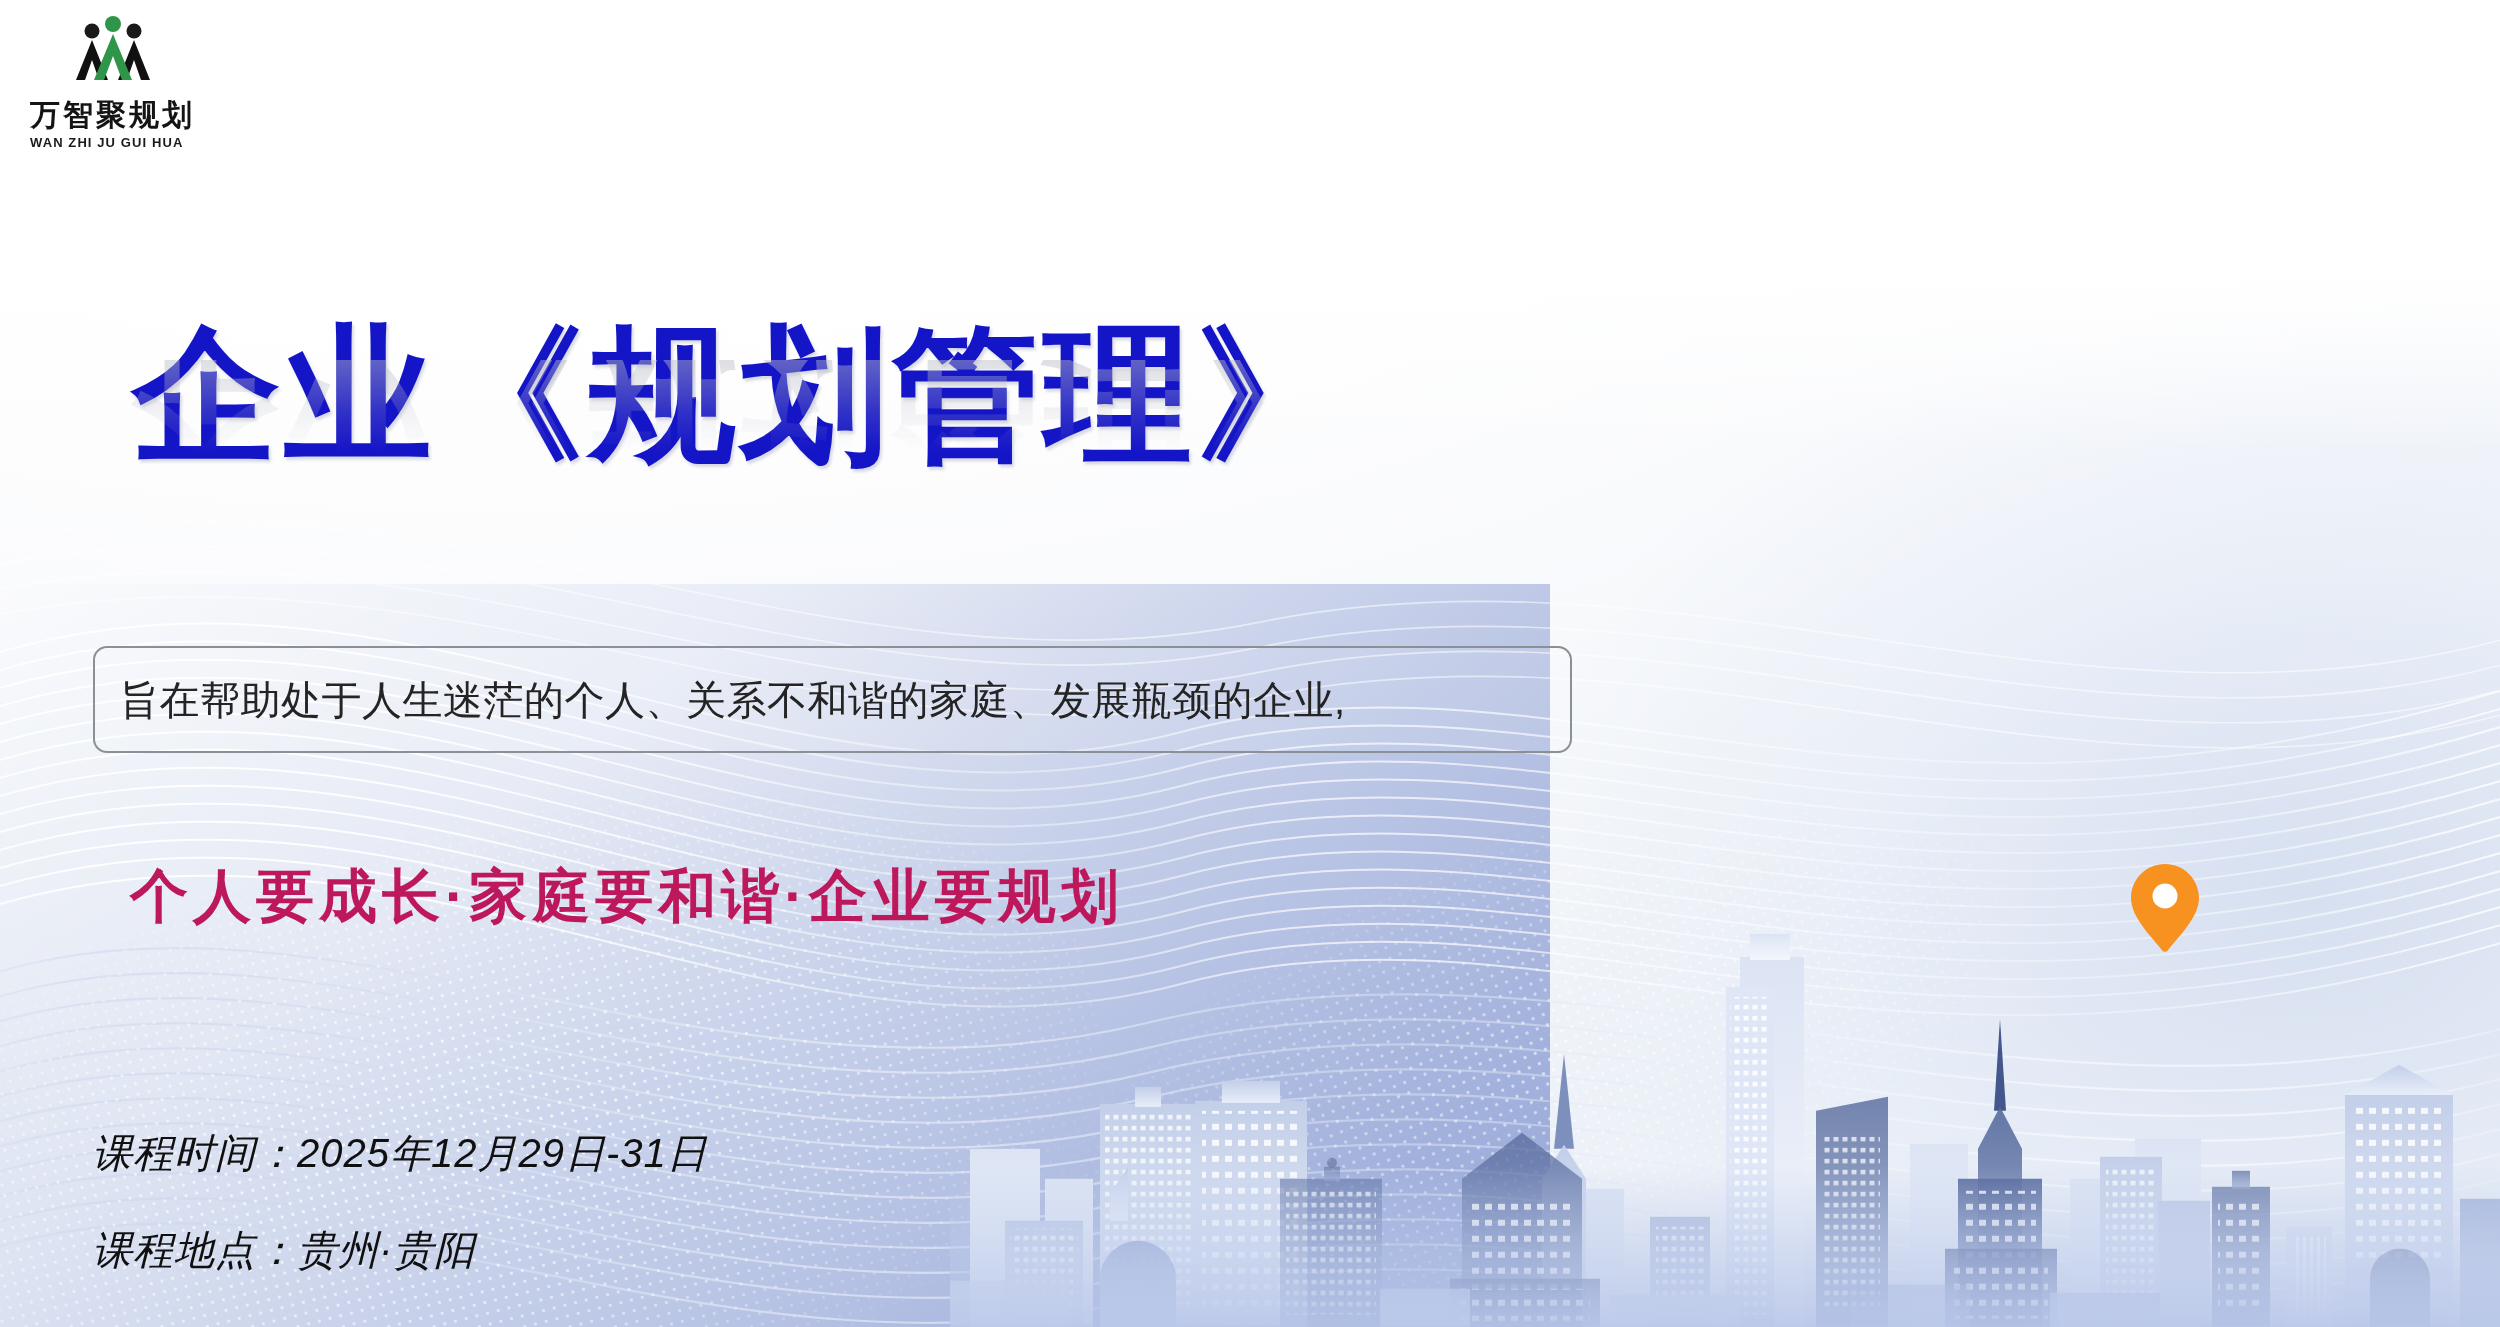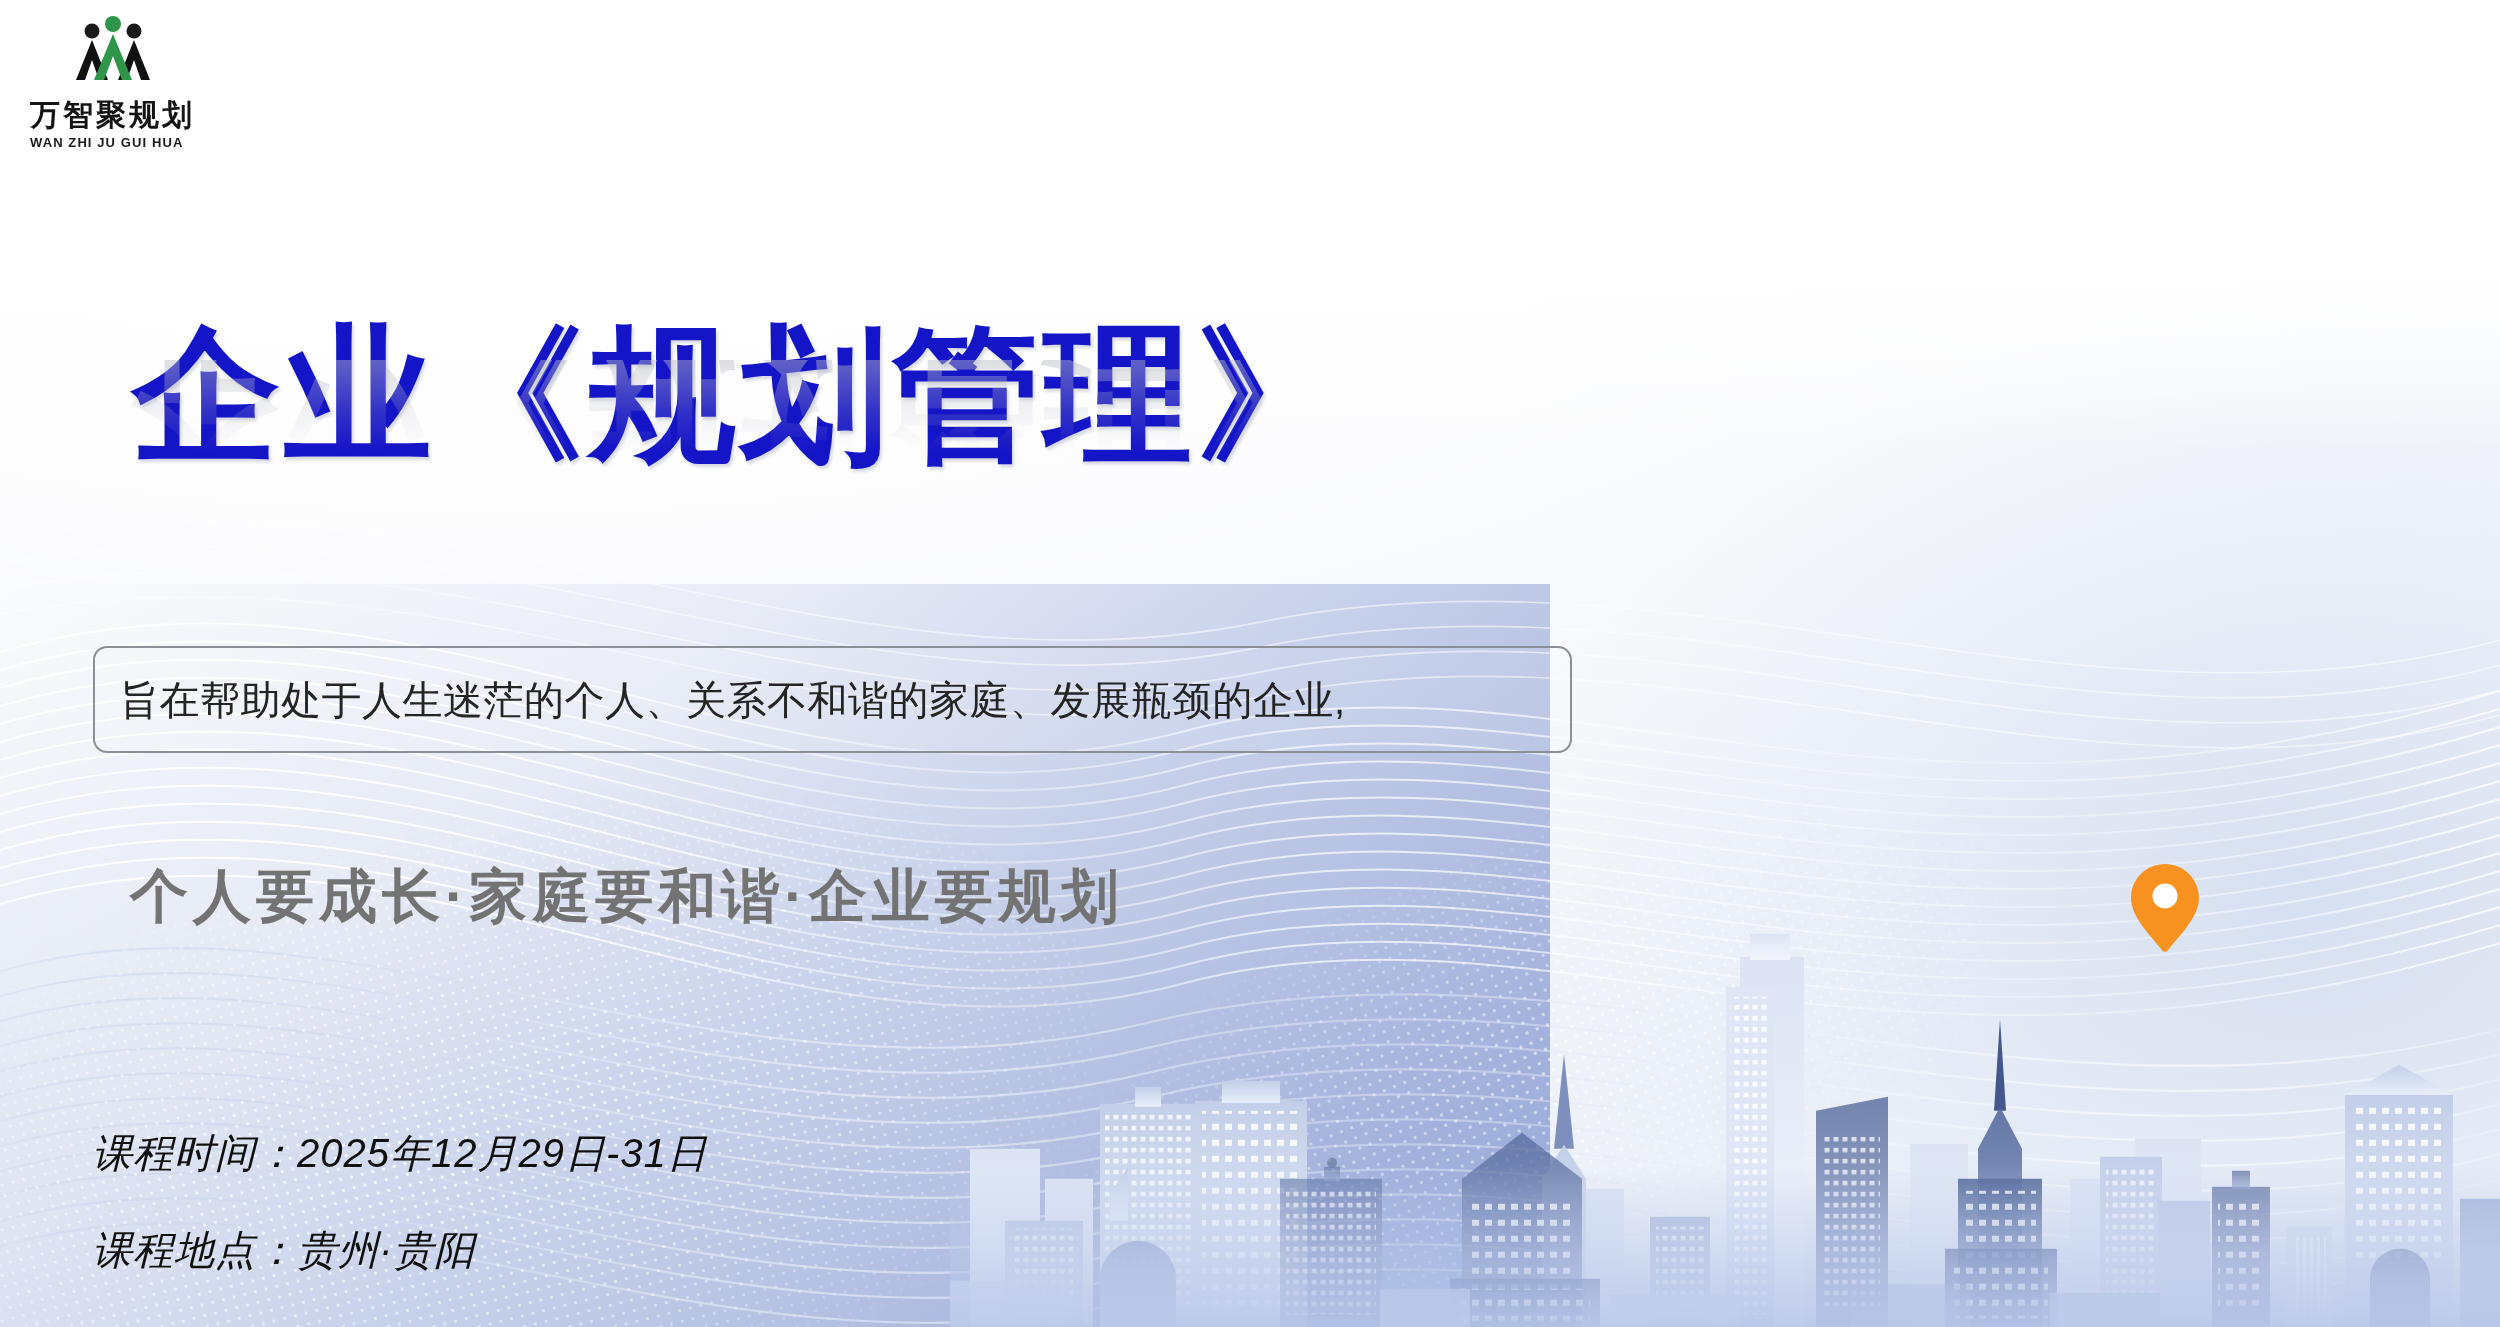--- a/index.html
+++ b/index.html
@@ -100,21 +100,21 @@
   }
   .desc-line{
     font-family:"Liberation Sans","DejaVu Sans",sans-serif;
     font-size:40px;color:#242424;line-height:1.52;letter-spacing:.5px;white-space:nowrap;
   }
 
   
   .slogan{
     position:absolute;left:130px;top:858px;
     font-family:"Liberation Sans","DejaVu Sans",sans-serif;
-    font-size:58px;font-weight:700;color:#737373;
+    font-size:58px;font-weight:700;color:#be185d;
     letter-spacing:5px;white-space:nowrap;
   }
 
   
   .sched{position:absolute;left:92px;top:1126px;font-style:italic;}
   .sched-line{
     font-family:"Liberation Sans","DejaVu Sans",sans-serif;
     font-size:40px;color:#101010;letter-spacing:1px;white-space:nowrap;
     margin-bottom:42px;
   }

